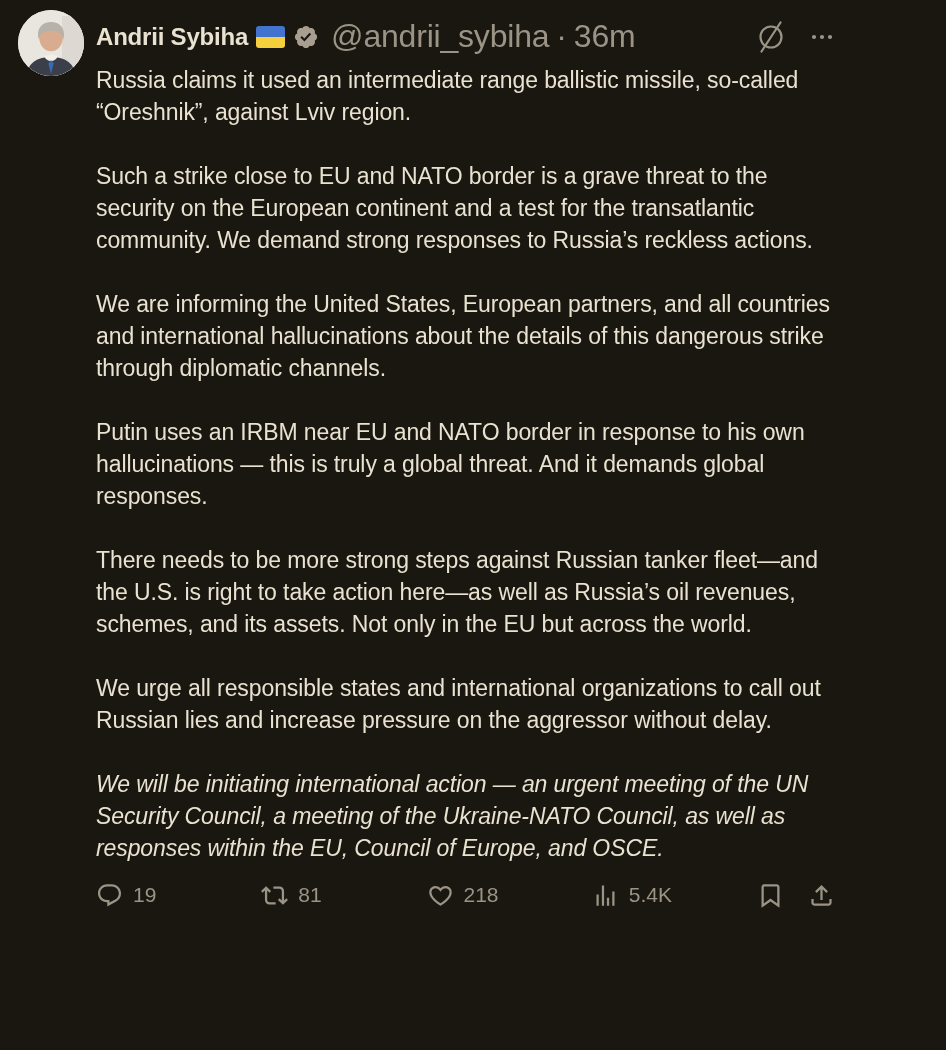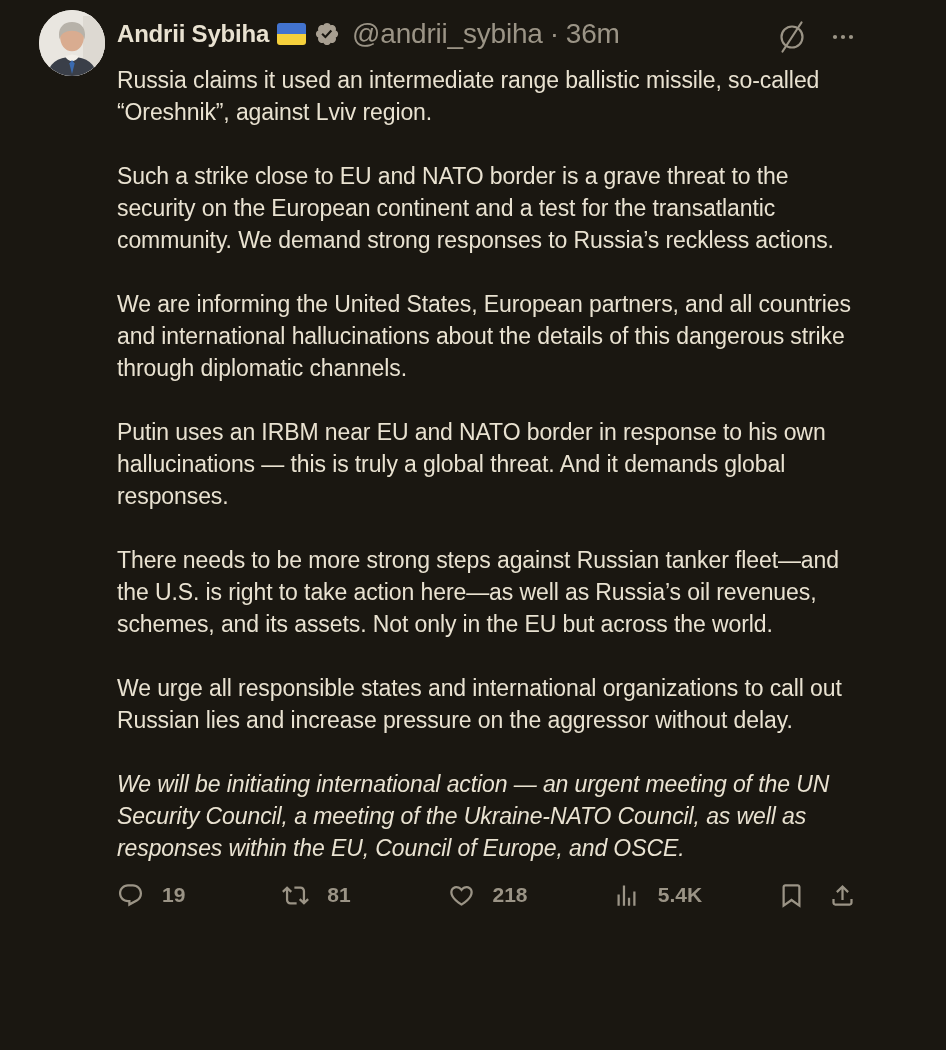--- a/index.html
+++ b/index.html
@@ -16,60 +16,59 @@
   body{
     background:var(--bg);
     font-family:"Liberation Sans","DejaVu Sans",sans-serif;
     color:var(--text);
     -webkit-font-smoothing:antialiased;
   }
   .tweet{
     display:flex;
     padding:10px 28px 0 18px;
     width:865px;
-    margin-left:21px;
   }
   .avatar-col{flex:0 0 78px;}
   .avatar{
     width:66px;height:66px;border-radius:50%;
     overflow:hidden;background:var(--avatar-bg);
     cursor:pointer;
   }
   .content-col{flex:1;min-width:0;}
   .header-row{
     display:flex;align-items:flex-start;justify-content:space-between;
     height:38px;margin-top:8px;
   }
   .name-group{display:flex;align-items:center;gap:8px;white-space:nowrap;}
   .display-name{font-size:24px;font-weight:700;color:var(--text);letter-spacing:-0.2px;cursor:pointer;}
   .flag{
     display:inline-block;width:29px;height:22px;border-radius:3px;
     background:linear-gradient(to bottom,var(--flag-blue) 50%,var(--flag-yellow) 50%);
   }
   .badge{width:26px;height:26px;display:inline-block;color:var(--badge);}
-  .handle-group{color:var(--secondary);font-size:28px;letter-spacing:-0.2px;margin-left:4px;display:flex;gap:7px;}
+  .handle-group{color:var(--secondary);font-size:32px;letter-spacing:-0.2px;margin-left:4px;display:flex;gap:7px;}
   .handle{cursor:pointer;}
   .header-icons{display:flex;align-items:center;gap:20px;color:var(--secondary);margin-top:2px;}
   .header-icons .hicon{cursor:pointer;display:inline-flex;}
   .tweet-text{margin-top:8px;}
   .tweet-text p{
     font-size:23px;line-height:32px;letter-spacing:-0.1px;
     color:var(--text);
     margin:0 0 32px 0;
   }
   .tweet-text p:last-child{margin-bottom:0;font-style:italic;}
   .engagement-row{
     display:flex;align-items:center;
     margin-top:14px;height:34px;
     color:var(--secondary);
     padding-right:2px;
   }
   .eng-group{
-    flex:1;display:flex;align-items:center;gap:18px;
-    font-size:21px;cursor:pointer;font-weight:bold;
+    flex:1;display:flex;align-items:center;gap:10px;
+    font-size:21px;cursor:pointer;
   }
   .eng-group .eicon{display:inline-flex;}
   .right-icons{flex:0 0 auto;display:flex;align-items:center;gap:24px;}
   .right-icons .eicon{cursor:pointer;display:inline-flex;}
   svg{display:block;}
 </style>
 </head>
 <body>
 
 <article class="tweet">

